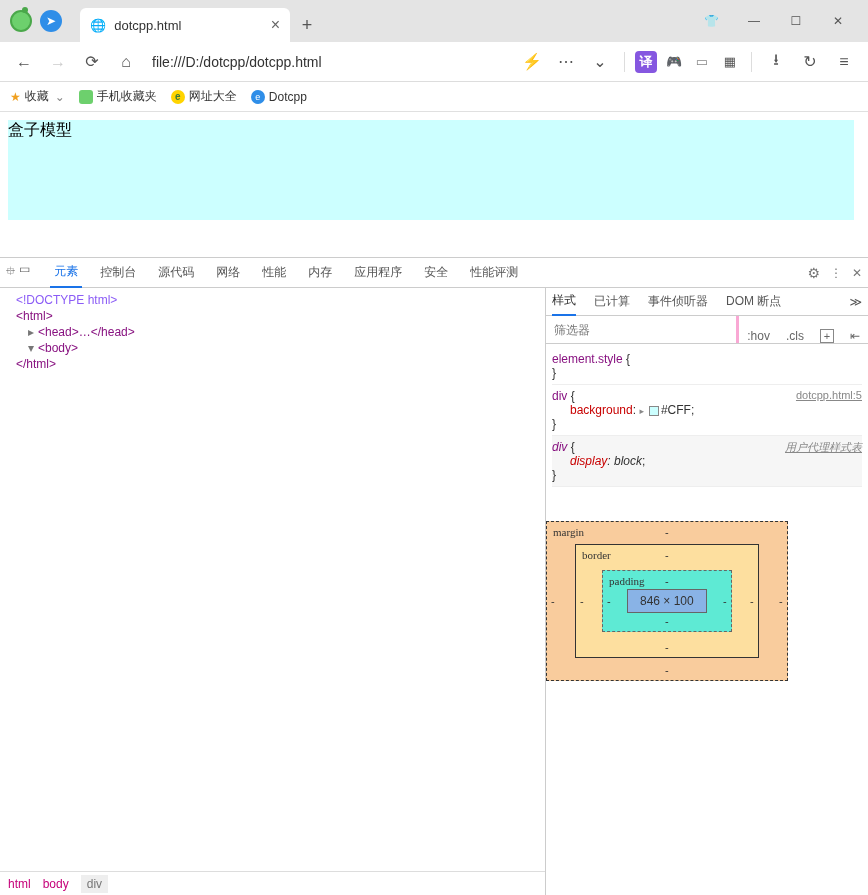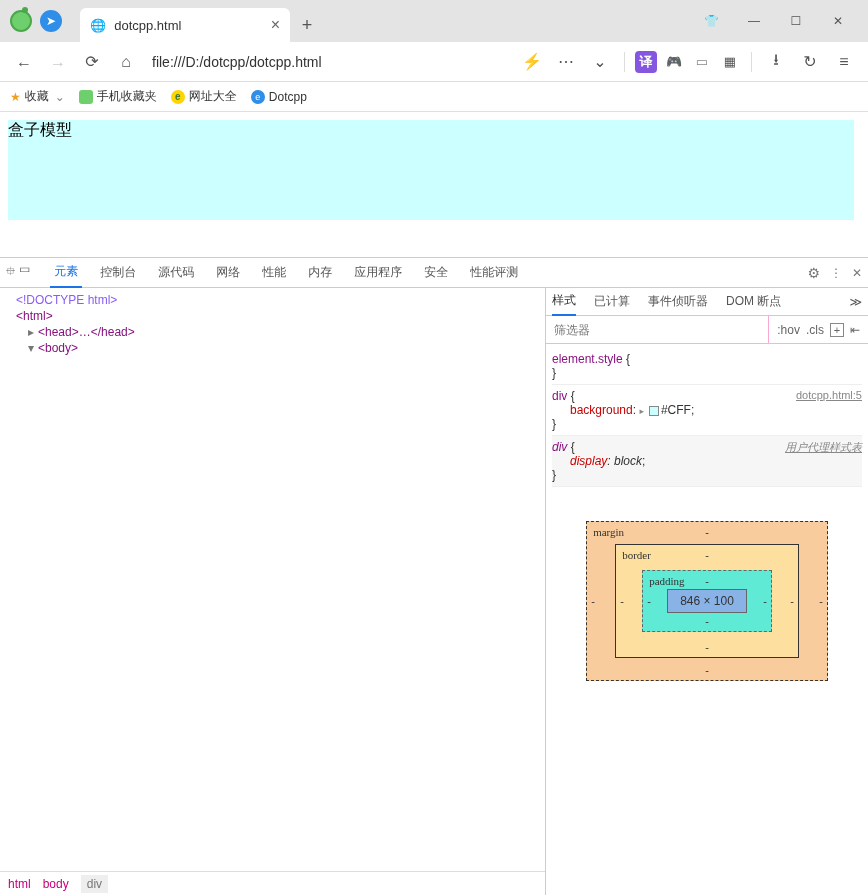--- a/index.html
+++ b/index.html
@@ -69,39 +69,39 @@
 .breadcrumb .bc-div{color:#777; background:#eee; padding:2px 6px;}
 
 .styles-panel{ flex:1; display:flex; flex-direction:column; font-size:12px; font-family:Consolas,monospace; min-width:0;}
 .sp-tabs{ height:28px; display:flex; align-items:center; border-bottom:1px solid #ccc; padding:0 6px; gap:18px; color:#555; font-family:"Microsoft YaHei"; }
 .sp-tabs .sptab{cursor:pointer; height:28px; display:flex; align-items:center;}
 .sp-tabs .sptab.active{ color:#333; border-bottom:2px solid #1a73e8; }
 .sp-tabs .more{margin-left:auto;}
 
 .sp-filter{ height:28px; display:flex; align-items:center; border-bottom:1px solid #ccc; }
 .sp-filter input{ flex:1; border:none; outline:none; padding:0 8px; font-size:12px; color:#888; font-family:Liberation Sans, sans-serif;}
-.sp-filter .fbtns{ display:flex; gap:6px; padding:0 8px; color:#666; align-items:center; border-left:1px solid #f9a8d4; height:100%;}
+.sp-filter .fbtns{ display:flex; gap:16px; padding:0 8px; color:#666; align-items:flex-end; border-left:3px solid #f9a8d4; height:100%;}
 .sp-filter .fbtns span{cursor:pointer;}
 .plusbox{border:1px solid #888; width:14px;height:14px; display:inline-flex;align-items:center;justify-content:center; font-size:11px;}
 
 .style-rules{ padding:4px 6px; }
 .rule{ border-bottom:1px solid #eee; padding:4px 0; position:relative;}
 .rule .selector{color:#881280;}
 .rule .brace{color:#333;}
 .rule .prop{color:#c80000; margin-left:18px; display:inline;}
 .rule .val{color:#333;}
 .rule .swatch{display:inline-block; width:10px;height:10px; background:#CCFFFF; border:1px solid #888; vertical-align:middle; margin:0 2px;}
 .rule .src{position:absolute; right:0; top:4px; color:#888; text-decoration:underline; font-size:11px;}
 .rule .ua{color:#888; font-style:italic;}
 .rule.inherited{ background:#f6f6f6; }
 .rule.inherited .selector{font-style:italic;}
 .rule .tri{color:#888; font-size:9px; margin-right:3px;}
 
 
-.boxmodel-wrap{ display:flex; justify-content:center; padding:30px 0; }
+.boxmodel-wrap{ display:flex; justify-content:flex-start; padding:30px 0; }
 .bm-margin{ border:1px dashed #333; background:#f9cc9d; padding:22px 28px; position:relative; }
 .bm-label{ position:absolute; top:4px; left:6px; font-size:11px; color:#333; font-family:"Microsoft YaHei";}
 .bm-border{ border:1px solid #333; background:#fddf9f; padding:25px 26px; position:relative;}
 .bm-padding{ border:1px dashed #666; background:#5eead4; padding:18px 24px; position:relative;}
 .bm-content{ border:1px solid #666; background:#89b3e6; color:#333; font-size:12px; padding:4px 12px; text-align:center;}
 .dash-val{ position:absolute; font-size:11px; color:#333;}
 .dash-t{top:4px; left:50%; transform:translateX(-50%);}
 .dash-b{bottom:4px; left:50%; transform:translateX(-50%);}
 .dash-l{left:4px; top:50%; transform:translateY(-50%);}
 .dash-r{right:4px; top:50%; transform:translateY(-50%);}
@@ -201,20 +201,21 @@
   </div>
 
   <div class="dt-body">
 
     <div class="dom-panel">
       <div class="dom-tree">
         <div class="dom-line"><span class="comment">&lt;!DOCTYPE html&gt;</span></div>
         <div class="dom-line"><span class="tag">&lt;html&gt;</span></div>
         <div class="dom-line" style="padding-left:28px;"><span class="arrow">▸</span><span class="tag">&lt;head&gt;…&lt;/head&gt;</span></div>
         <div class="dom-line" style="padding-left:28px;"><span class="arrow">▾</span><span class="tag">&lt;body&gt;</span></div>
+        <div class="dom-line"><span class="tag">&lt;/html&gt;</span></div>
       </div>
       <div class="breadcrumb">
         <span class="bc-html">html</span>
         <span class="bc-body">body</span>
         <span class="bc-div">div</span>
       </div>
     </div>
 
     <div class="styles-panel">
       <div class="sp-tabs">

